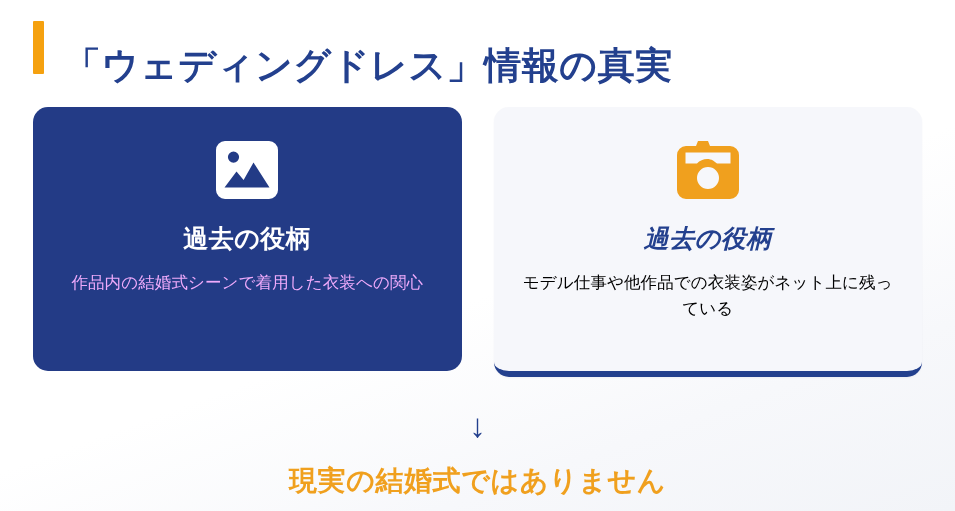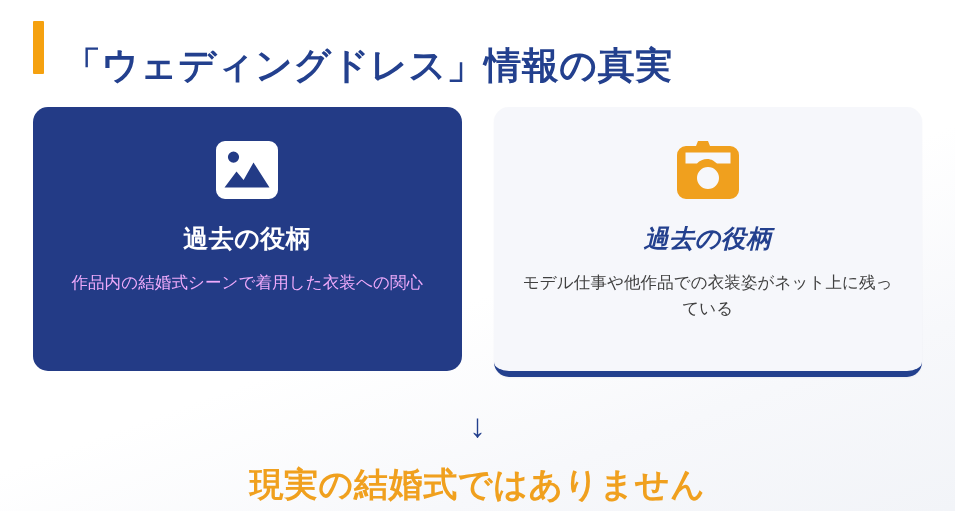--- a/index.html
+++ b/index.html
@@ -101,21 +101,21 @@
   .card--secondary .card-title { color: #23408e; font-style: italic; }
 
   .card-desc {
     font-size: 16.5px;
     line-height: 1.62;
     text-align: center;
     max-width: 372px;
     letter-spacing: 0.1px;
   }
   .card--primary .card-desc { color: #f0abfc; }
-  .card--secondary .card-desc { color: #404040; }
+  .card--secondary .card-desc { color: #000000; }
 
   
   .conclusion {
     position: absolute;
     left: 0;
     top: 406px;
     width: 955px;
     display: flex;
     flex-direction: column;
     align-items: center;
@@ -125,21 +125,21 @@
     line-height: 1;
     color: #23408e;
     font-weight: 700;
     height: 38px;
     display: flex;
     align-items: center;
     justify-content: center;
   }
   .conclusion-text {
     margin-top: 22px;
-    font-size: 34px;
+    font-size: 28px;
     font-weight: 700;
     color: #f0a01e;
     letter-spacing: 0.6px;
     line-height: 1.1;
   }
 </style>
 </head>
 <body>
 
 <div class="page">

